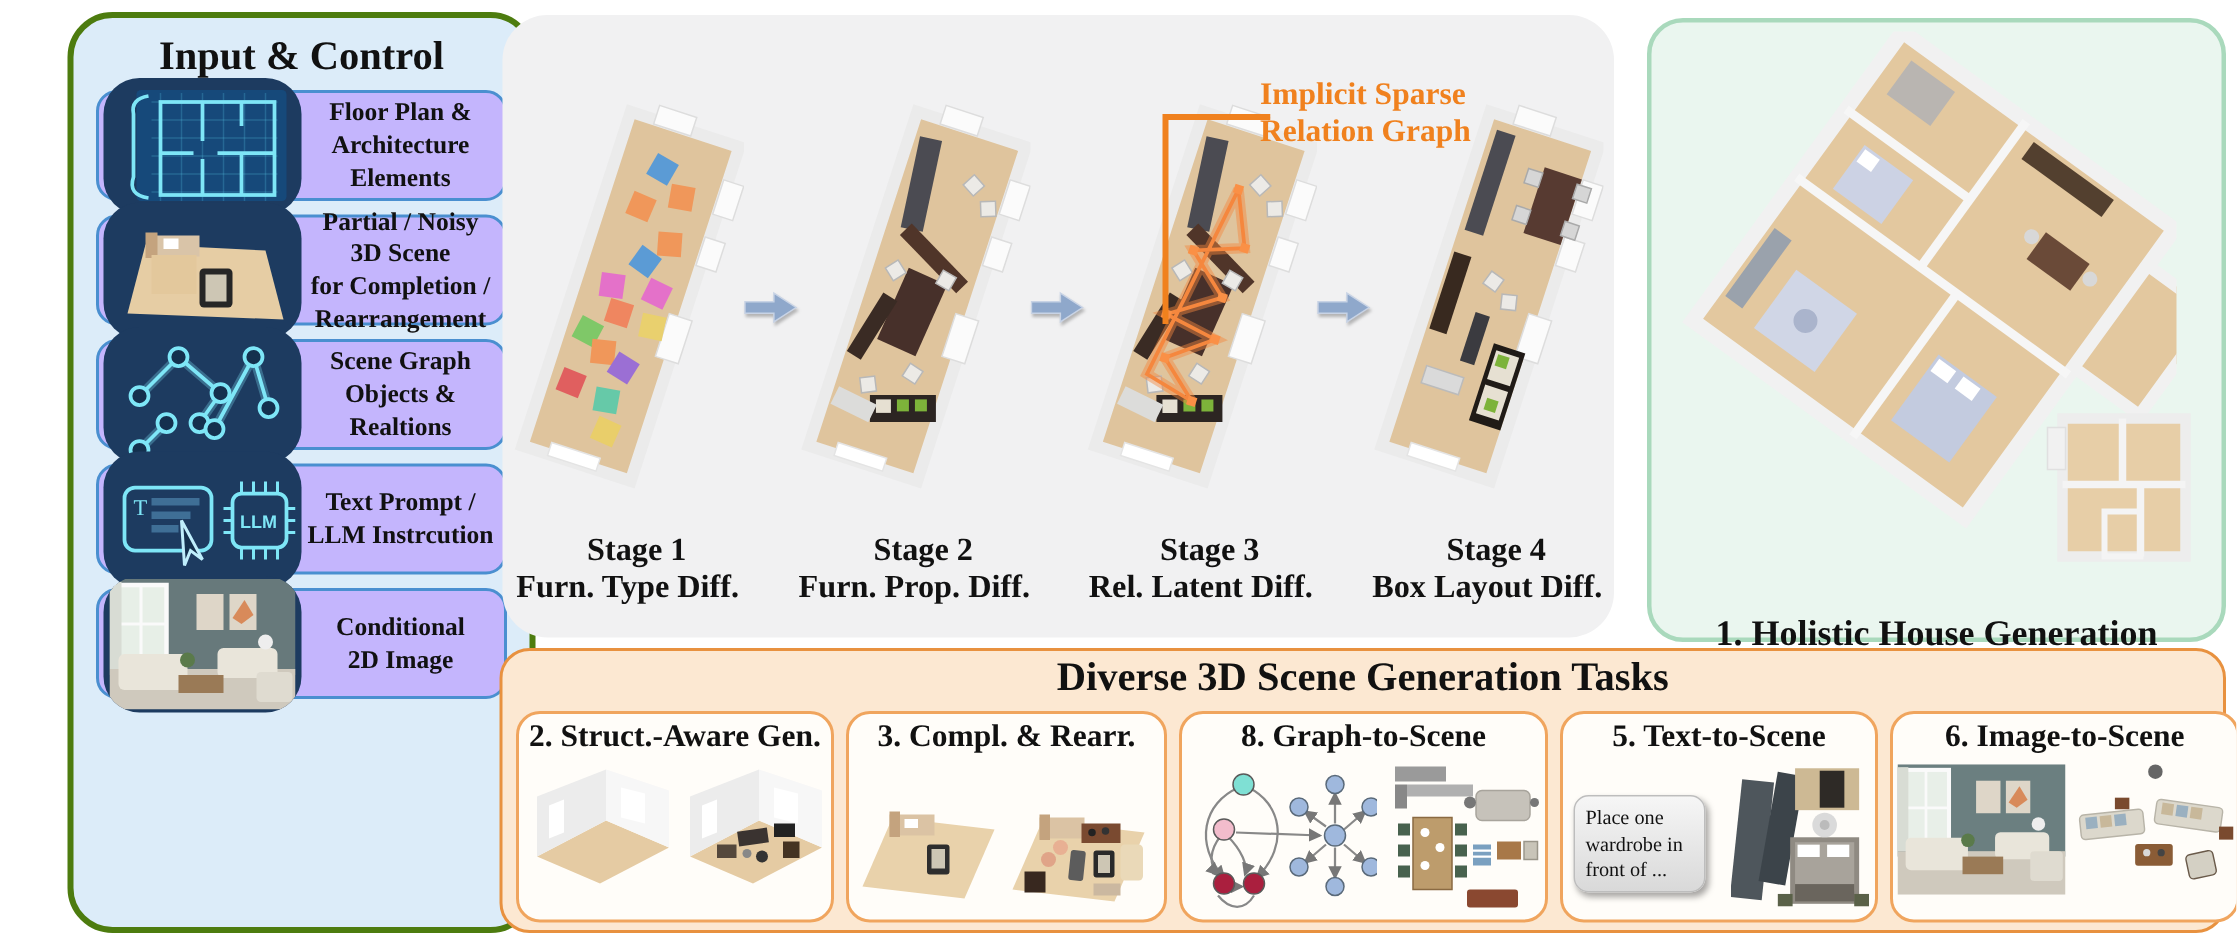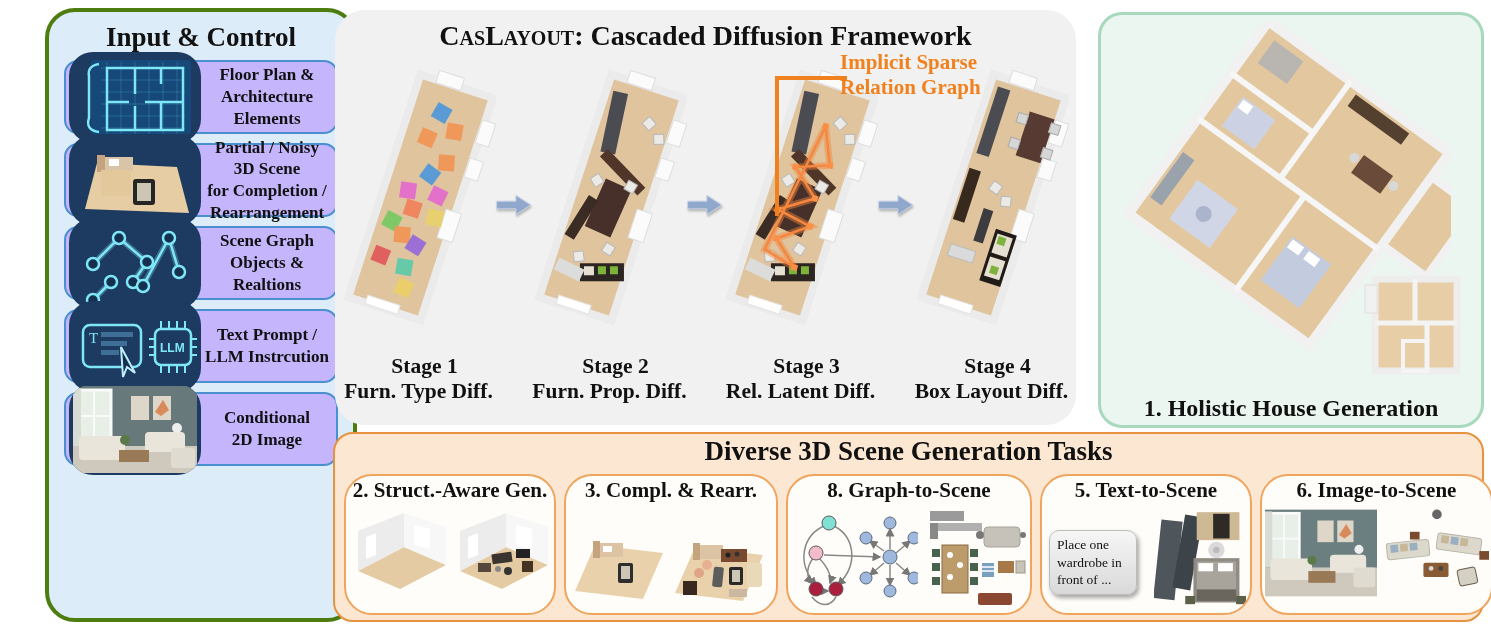--- a/index.html
+++ b/index.html
@@ -29,29 +29,29 @@
   .arrow-svg{width:36px;height:26px;margin-top:128px;filter:drop-shadow(1px 2px 1px rgba(0,0,0,0.25));}
   .annotation{position:absolute;left:505px;top:40px;color:#f0811e;font-weight:bold;
               font-size:21px;line-height:1.2;}
   .ann-connector{position:absolute;left:436px;top:60px;}
 
   
   .house-panel{left:1098px;top:12px;width:386px;height:416px;background:#eaf6ef;
                border:3px solid #a9d9bc;border-radius:24px;}
   .house-main{position:absolute;left:6px;top:6px;}
   .house-inset{position:absolute;left:262px;top:256px;}
-  .house-caption{position:absolute;left:0;right:0;top:380px;text-align:center;
+  .house-caption{position:absolute;left:0;right:0;top:395px;text-align:center;
                  font-size:24px;font-weight:bold;}
 
   
   .tasks-panel{left:333px;top:432px;width:1151px;height:190px;background:#fce8d2;
                border:2px solid #e8913f;border-radius:20px;}
   .tasks-title{text-align:center;font-size:27px;font-weight:bold;padding-top:2px;}
   .task-row{position:absolute;left:9px;top:40px;display:flex;gap:8px;}
-  .task{background:#fffdf9;border:2px solid #f0a55e;border-radius:28px;height:141px;
+  .task{background:#fffdf9;border:2px solid #f0a55e;border-radius:16px;height:141px;
         box-sizing:border-box;position:relative;overflow:hidden;}
   .task-caption{text-align:center;font-weight:bold;font-size:21px;margin-top:2px;}
   .task-content{display:flex;align-items:center;justify-content:center;gap:4px;margin-top:2px;}
   .bubble{position:absolute;left:7px;top:54px;width:88px;box-sizing:border-box;padding:5px 7px;
           background:linear-gradient(#f6f6f6,#d9d9d9);border:1px solid #bdbdbd;border-radius:10px;
           box-shadow:2px 3px 4px rgba(0,0,0,0.35);font-size:13.5px;line-height:1.3;}
 </style>
 </head>
 <body>
 
@@ -164,21 +164,20 @@
           <circle cx="52" cy="54" r="5" fill="#5a7a4a"></circle>
           <circle cx="104" cy="42" r="5" fill="#eeeeee"></circle>
         </svg>
       </div>
       <div class="item-label pre">Conditional
 2D Image</div>
     </div>
   </div>
 
   <div class="panel fw-panel">
-    <div class="fw-title"><span class="smallcaps">CasLayout</span><span>: Cascaded Diffusion Framework</span></div>
 
     <div class="stages">
 
       <div class="stage">
         <svg width="155" height="286" viewBox="0 0 155 286">
           <g transform="rotate(18 77 138)">
             <rect x="40" y="16" width="76" height="234" fill="#dfc49d" stroke="#ebebeb" stroke-width="8"></rect>
             <rect x="113" y="40" width="14" height="24" fill="#fbfbfb" stroke="#dddddd"></rect>
             <rect x="113" y="80" width="14" height="20" fill="#fbfbfb" stroke="#dddddd"></rect>
             <rect x="57" y="6" width="26" height="13" fill="#fbfbfb" stroke="#dddddd"></rect>

